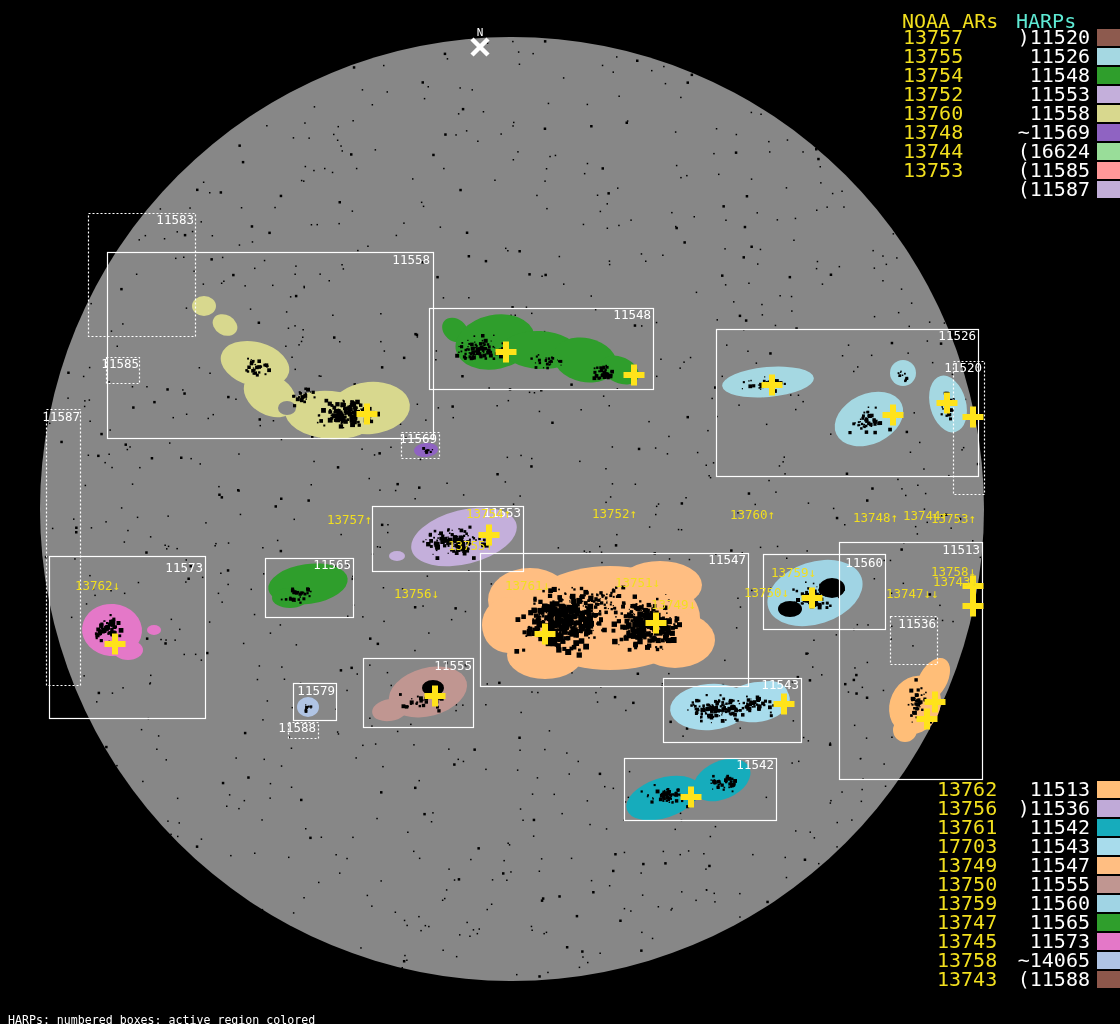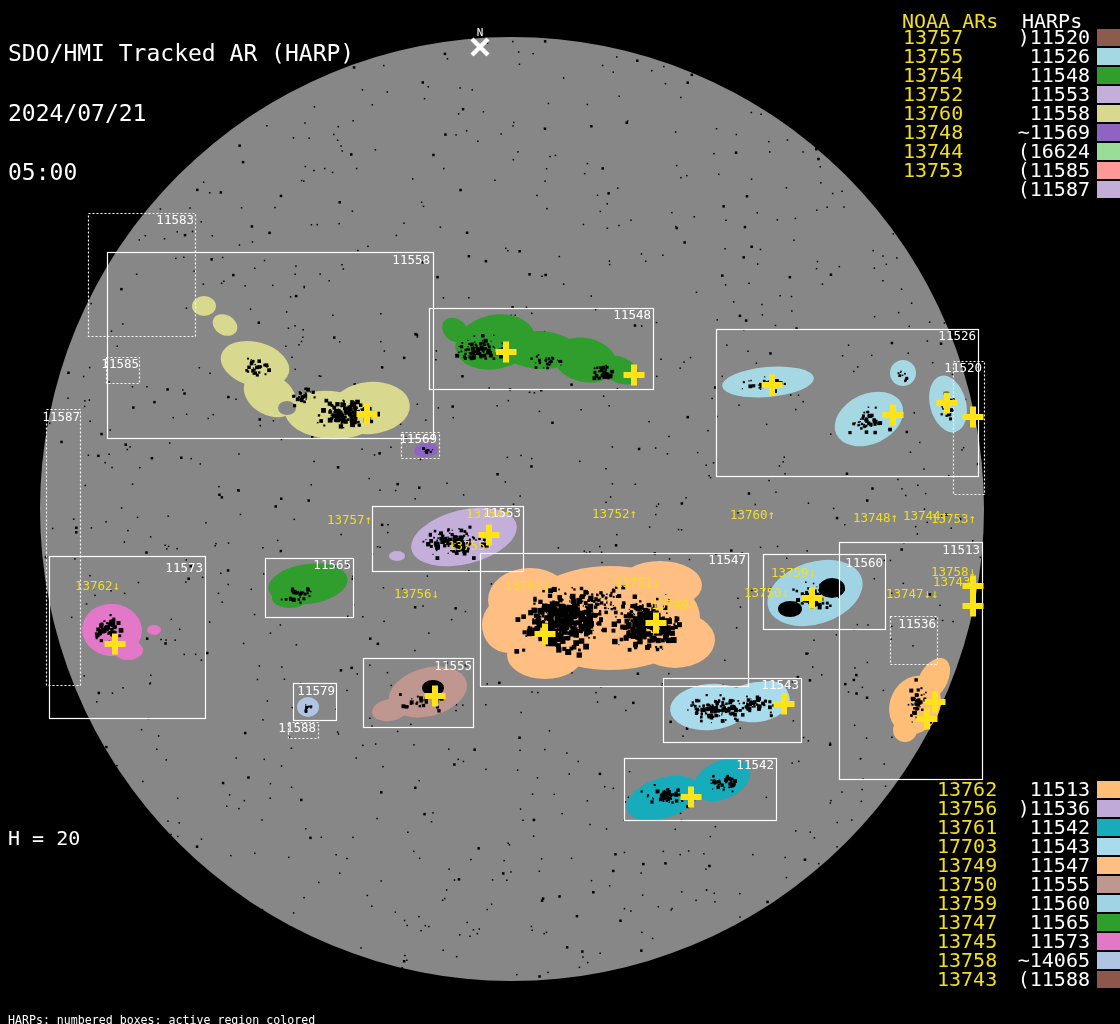--- a/index.html
+++ b/index.html
@@ -6,21 +6,21 @@
   #stage{position:relative;width:1120px;height:1024px;background:#000;overflow:hidden;
          font-family:"DejaVu Sans Mono", monospace;}
   #scene{position:absolute;left:0;top:0;}
   #scene text{font-family:"DejaVu Sans Mono", monospace;}
   #title{position:absolute;left:8px;top:5px;color:#fff;font-size:23px;line-height:19.7px;white-space:pre;}
   .legend{position:absolute;left:890px;width:230px;color:#fff;font-size:20px;}
   #legend-top{top:9px;}
   #legend-bottom{top:780px;}
   .lhead{position:relative;height:19px;}
   .lhead .noaa-h{position:absolute;left:12px;color:#f2df1e;}
-  .lhead .harp-h{position:absolute;left:132px;color:#ffffff;}
+  .lhead .harp-h{position:absolute;left:126px;color:#5eead4;}
   .lrow{position:relative;height:19px;line-height:19px;}
   .lrow .noaa{position:absolute;text-align:right;color:#f2df1e;}
   #legend-top .noaa{left:13px;width:60px;}
   #legend-bottom .noaa{left:47px;width:60px;}
   .lrow .harp{position:absolute;right:30px;text-align:right;color:#fff;}
   .lrow .swatch{position:absolute;left:207px;top:1px;width:23px;height:17px;}
   #stats{position:absolute;left:8px;top:826px;color:#fff;font-size:20px;}
   #h-line{margin-bottom:15px;}
   #symbol-lines div{line-height:19.5px;white-space:pre;}
   #footnotes{position:absolute;left:8px;top:988px;color:#fff;font-size:11.6px;line-height:13px;white-space:pre;}
@@ -2996,25 +2996,20 @@
       <text x="853" y="522" font-size="12.5px" fill="#f2df1e">13748↑</text>
       <text x="903" y="520" font-size="12.5px" fill="#f2df1e">13744↑</text>
       <text x="931" y="523" font-size="12.5px" fill="#f2df1e">13753↑</text>
       <text x="886" y="598" font-size="12.5px" fill="#f2df1e">13747↓↓</text>
       <text x="931" y="576" font-size="12.5px" fill="#f2df1e">13758↓</text>
       <text x="933" y="586" font-size="12.5px" fill="#f2df1e">13743↓</text>
       <path d="M472 39 L488 55 M488 39 L472 55" stroke="#fff" stroke-width="4.5" fill="none"></path>
       <text x="480" y="36" text-anchor="middle" font-size="11px" fill="#fff">N</text>
     </svg>
 
-  <div id="title">
-    <div>SDO/HMI Tracked AR (HARP)</div>
-    <div>2024/07/21</div>
-    <div>05:00</div>
-  </div>
 
   <div id="legend-top" class="legend">
     <div class="lhead">
       <span class="noaa-h">NOAA ARs</span>
       <span class="harp-h">HARPs</span>
     </div>
     <div id="legend-top-rows">
         <div class="lrow">
           <span class="noaa">13757</span>
           <span class="harp">)11520</span>
@@ -3117,20 +3112,19 @@
         </div>
         <div class="lrow">
           <span class="noaa">13743</span>
           <span class="harp">(11588</span>
           <span class="swatch" style="background: rgb(141, 87, 75);"></span>
         </div>
       </div>
   </div>
 
   <div id="stats">
-    <div id="h-line">H = 20</div>
   </div>
 
   <div id="footnotes">
     <div>HARPs: numbered boxes; active region colored</div>
     
   </div>
 </div>
 
 </body></html>

